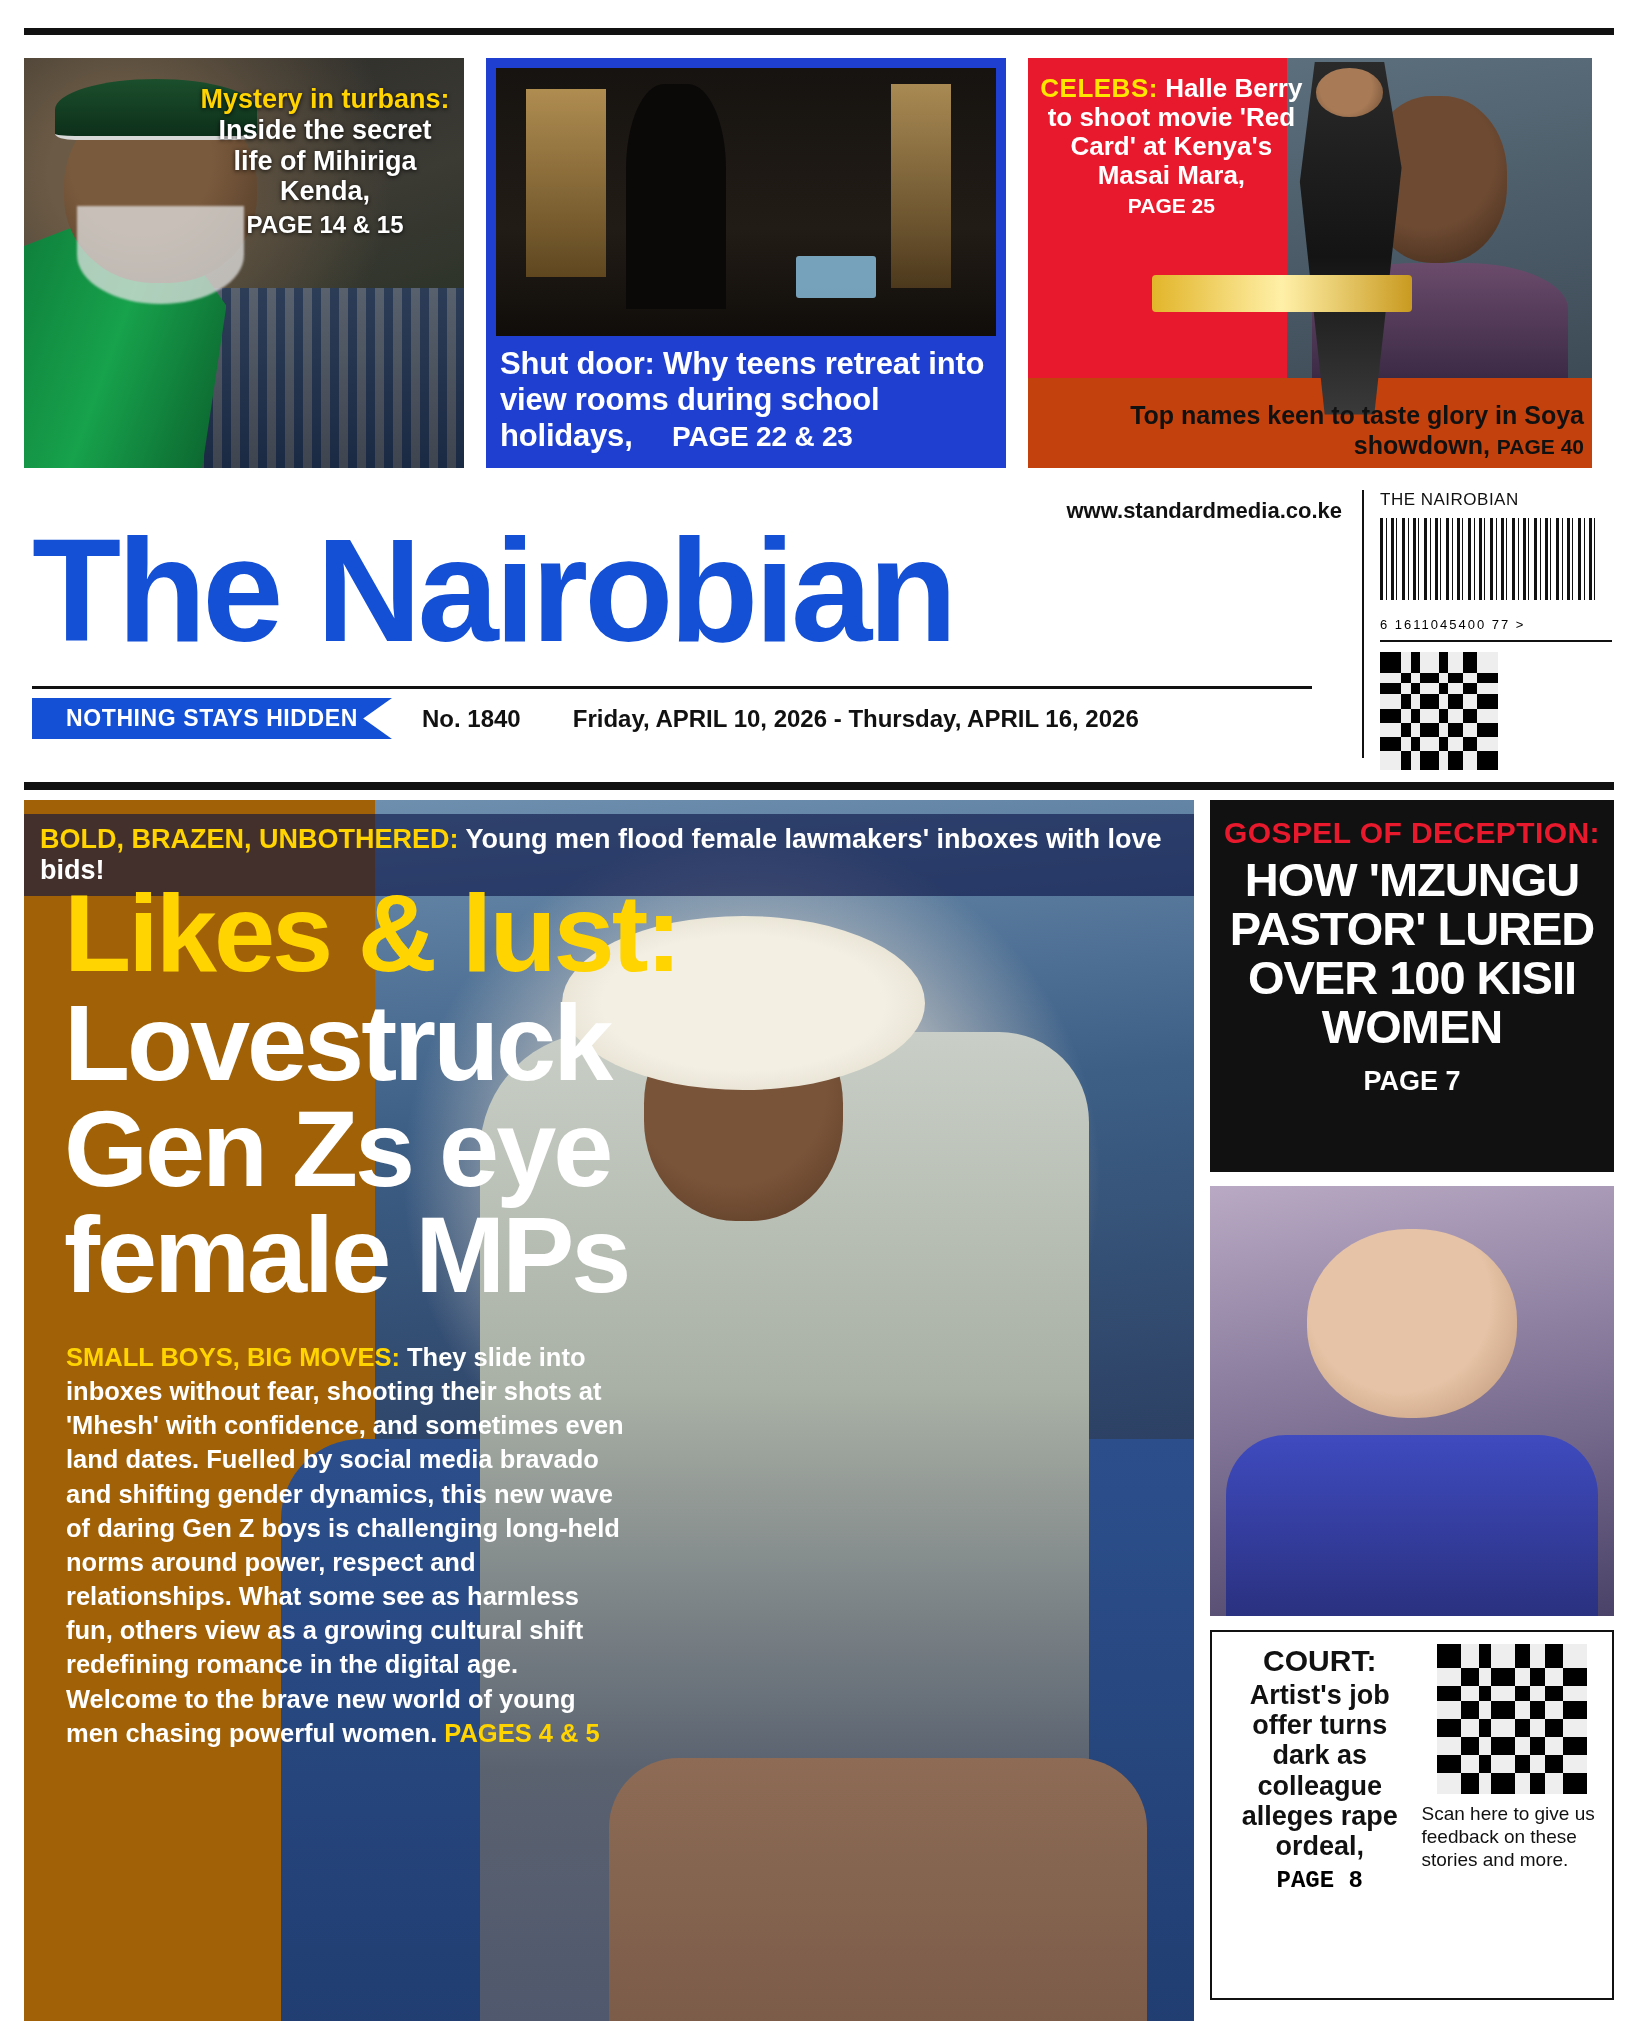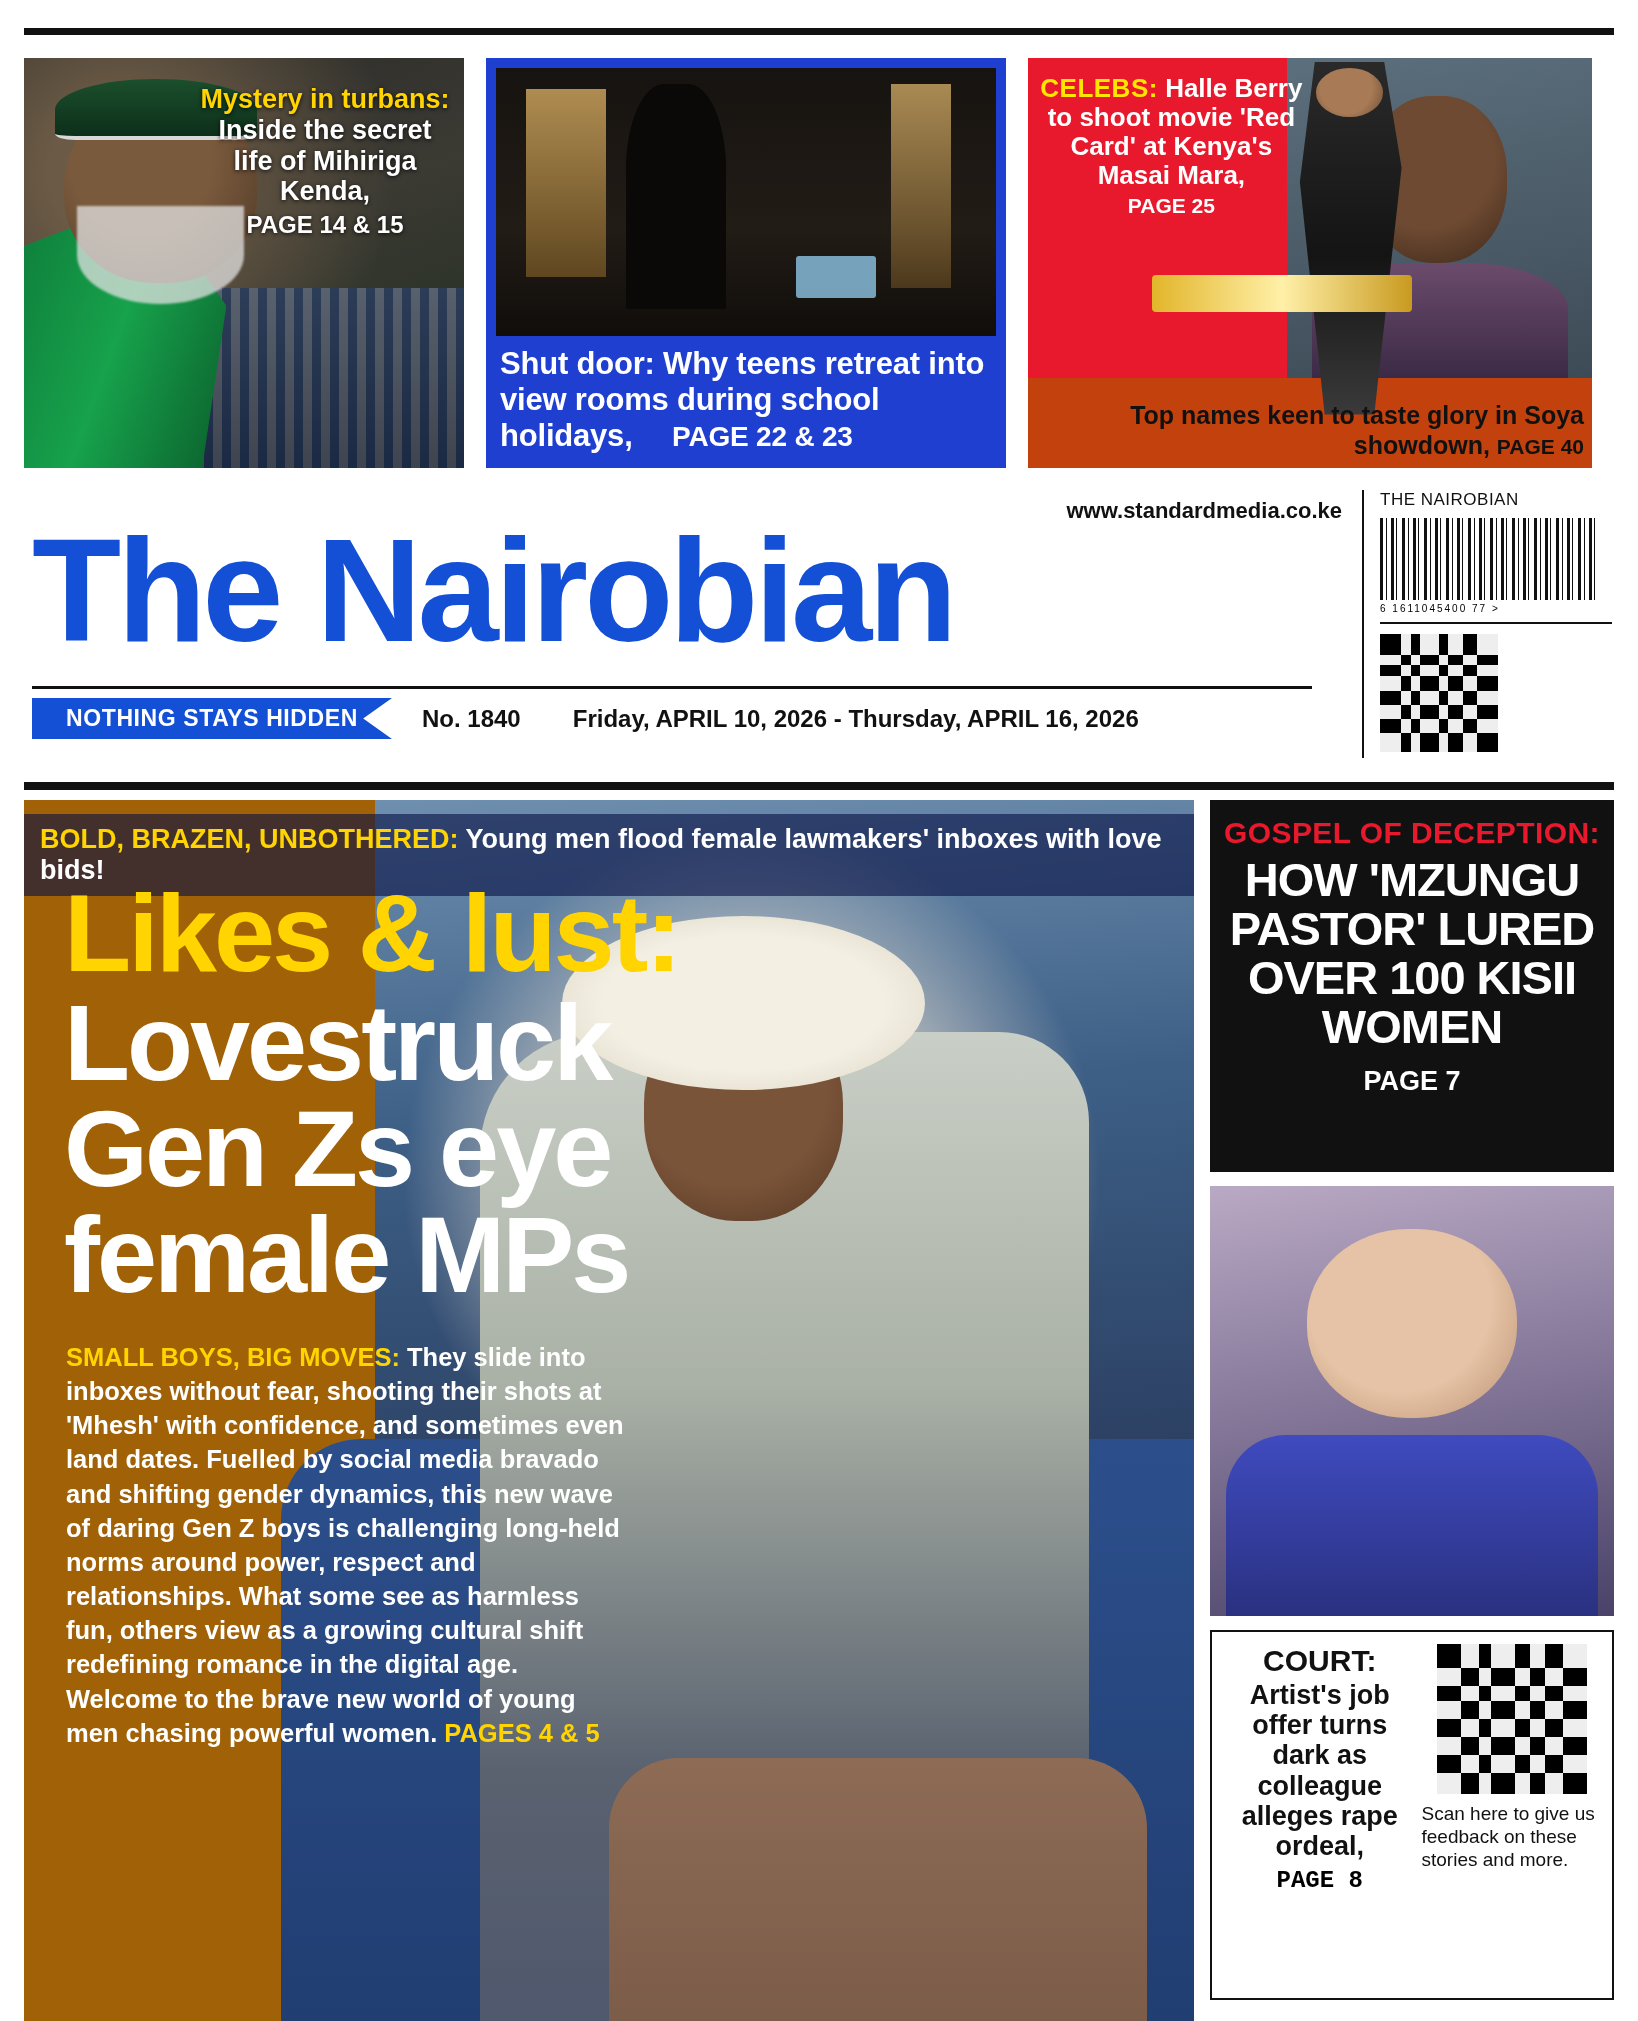--- a/index.html
+++ b/index.html
@@ -225,21 +225,21 @@
     border-left: 2px solid #111;
     padding-left: 16px;
   }
   .bc-label { font-size: 17px; color: #111; letter-spacing: .5px; margin-bottom: 8px; }
   .barcode {
     width: 220px; height: 82px;
     background: repeating-linear-gradient(90deg,
       #111 0 3px, #fff 3px 6px, #111 6px 7px, #fff 7px 11px,
       #111 11px 14px, #fff 14px 16px, #111 16px 17px, #fff 17px 22px);
   }
-  .bc-num { font-size: 10px; letter-spacing: 2px; margin-top: 3px; }
+  .bc-num { font-size: 13px; letter-spacing: 2px; margin-top: 17px; }
   .bc-divider { width: 232px; height: 2px; background: #111; margin: 8px 0 10px 0; }
   .qr {
     width: 118px; height: 118px;
     background:
       linear-gradient(90deg, #111 0 18%, #fff 18% 26%, #111 26% 34%, #fff 34% 50%, #111 50% 58%, #fff 58% 70%, #111 70% 82%, #fff 82% 100%),
       linear-gradient(180deg, #111 0 18%, #fff 18% 26%, #111 26% 36%, #fff 36% 48%, #111 48% 60%, #fff 60% 72%, #111 72% 84%, #fff 84% 100%);
     background-blend-mode: difference;
   }
 
   

